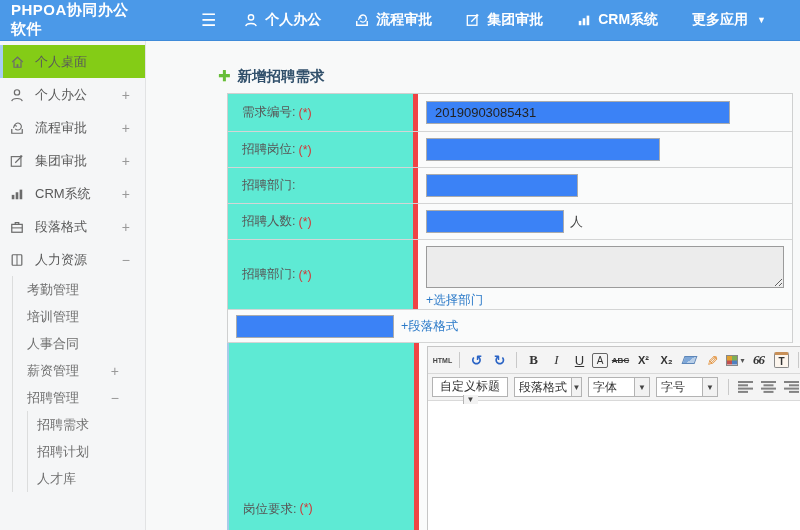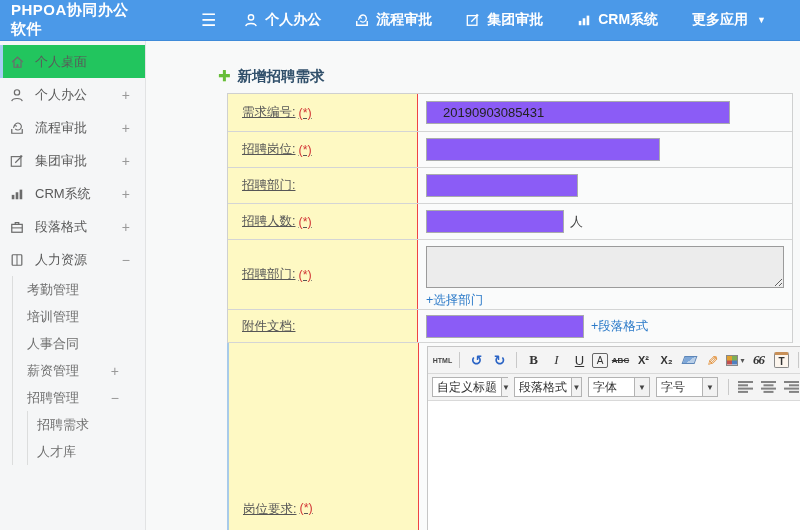--- a/index.html
+++ b/index.html
@@ -17,42 +17,42 @@
   .topnav svg { display:block; }
   .caret { font-size:9px; margin-left:2px; }
 
   
   .sidebar { position:absolute; left:0; top:41px; width:146px; height:489px;
     background:#f5f6f7; border-right:1px solid #e2e3e4; padding-top:4px; font-size:13px; color:#595959; }
   .side-item { position:relative; display:flex; align-items:center; height:33px; padding-left:10px;
     cursor:pointer; }
   .side-item .s-icon { width:17px; height:15px; margin-right:8px; color:#6b6b6b; display:flex; align-items:center; }
   .side-item .expand { position:absolute; right:15px; color:#999; font-size:14px; font-weight:400; }
-  .side-item.active { background:#22c55e; border-left:3px solid #a7cdf2; padding-left:7px; }
+  .side-item.active { background:#84cc16; border-left:3px solid #a7cdf2; padding-left:7px; }
   .group2 { margin-left:12px; border-left:1px solid #dcdddd; }
   .group2 .side-item { height:27px; padding-left:14px; color:#6e6e6e; }
   .group2 .side-item .expand { right:26px; }
   .group3 { margin-left:14px; border-left:1px solid #dcdddd; }
   .group3 .side-item { padding-left:9px; }
 
   
   .main { position:absolute; left:147px; top:41px; width:653px; height:489px; background:#f8f9f9; }
   .page-title { display:flex; align-items:center; gap:7px; padding:18px 0 0 71px; height:52px; }
   .page-title .plus { color:#66bd39; font-size:15px; font-weight:bold; text-shadow:0 1px 0 #cde9b8; }
   .page-title .t { font-size:14.5px; font-weight:bold; color:#31506b;text-align:center; }
 
   
   .ftable { margin-left:80px; width:566px; border:1px solid #cfd0d0; background:#fafbfb; }
   .frow { display:flex; border-bottom:1px solid #d4d5d5; }
   .frow:last-child { border-bottom:none; }
-  .fcell-label { width:190px; min-width:190px; background:#fef9c3; border-right:1px solid #ef4444;
-    font-size:12.5px; color:#575757; display:flex; align-items:center; padding-left:14px; gap:3px;text-decoration:underline; }
+  .fcell-label { width:190px; min-width:190px; background:#5eead4; border-right:5px solid #ef4444;
+    font-size:12.5px; color:#575757; display:flex; align-items:center; padding-left:14px; gap:3px; }
   .req { color:#d23737; }
   .fcell-field { flex:1; display:flex; align-items:center; padding-left:8px; background:#fafbfb; }
-  .txt { height:23px; border:1px solid #a9abad; background:#8b5cf6; font-size:13px; padding:0 16px;
+  .txt { height:23px; border:1px solid #a9abad; background:#3b82f6; font-size:13px; padding:0 8px;
     font-family:"Liberation Sans","DejaVu Sans",sans-serif; color:#222; }
   .suffix { font-size:13px; color:#444; margin-left:6px; }
   .flink { font-size:12.5px; color:#2a79c8; text-decoration:none; cursor:pointer; }
 
   .r1 { height:38px; } .r2 { height:36px; } .r3 { height:36px; } .r4 { height:36px; }
   .r5 { height:70px; } .r6 { height:33px; }
   .r5 .fcell-field { flex-direction:column; align-items:flex-start; justify-content:space-between; padding-top:6px; }
   .dept-area { width:358px; height:42px; background:#ececec; border:1px solid #9b9b9b; resize:both; font-size:12px; }
   .r5 .flink { margin-top:4px; }
   .r6 .flink { margin-left:7px; }
@@ -83,21 +83,21 @@
                linear-gradient(90deg,#c05050 50%,#5080c0 50%) 0 100%/100% 50% no-repeat; }
   .mini-caret { font-size:8px; color:#555; margin-left:2px; }
   .b-quote { font-family:"Liberation Serif",serif; font-weight:bold; font-style:italic; letter-spacing:-1px; }
   .b-paste { width:15px; height:16px; min-width:15px; border:1px solid #888; background:#fdf6ee; font-size:10px; font-weight:bold; color:#333; border-top:3px solid #c89058; }
 
   .tselect { display:flex; align-items:center; height:20px; background:#fff; border:1px solid #b3b3b3;
     font-size:12px; color:#333; margin-right:4px; cursor:pointer; }
   .tselect .lab { padding:0 4px; white-space:nowrap; }
   .tselect .drop { width:15px; height:100%; border-left:1px solid #b3b3b3; display:flex; align-items:center;
     justify-content:center; font-size:8px; color:#444; background:#f2f2f2; }
-  .w74 { width:76px; } .w68 { width:68px; } .w62 { width:62px; }
+  .w74 { width:76px;flex-direction:column; } .w68 { width:68px; } .w62 { width:62px; }
   .tselect .lab { flex:1; }
 
   .align-btn { width:21px; height:21px; display:flex; align-items:center; justify-content:center; cursor:pointer; }
   .edit-area { min-height:260px; background:#fff; }
 </style>
 </head>
 <body>
 
 <div class="header">
   <div class="brand">PHPOA协同办公软件</div>
@@ -239,20 +239,23 @@
     </div>
     <div class="side-item">
       <span>招聘管理</span>
       <span class="expand">−</span>
     </div>
     <div class="group3">
       <div class="side-item">
         <span>招聘需求</span>
       </div>
       <div class="side-item">
+        <span>招聘计划</span>
+      </div>
+      <div class="side-item">
         <span>人才库</span>
       </div>
     </div>
   </div>
 </div>
 
 <div class="main">
   <div class="page-title">
     <span class="plus">✚</span>
     <span class="t">新增招聘需求</span>
@@ -305,23 +308,20 @@
         <span>招聘部门:</span>
         <span class="req">(*)</span>
       </div>
       <div class="fcell-field">
         <textarea class="dept-area" style=""></textarea>
         <a class="flink">+选择部门</a>
       </div>
     </div>
 
     <div class="frow r6">
-      <div class="fcell-label">
-        <span>附件文档:</span>
-      </div>
       <div class="fcell-field">
         <input class="txt" style="width: 158px;" value="">
         <a class="flink">+段落格式</a>
       </div>
     </div>
 
     <div class="frow r7">
       <div class="fcell-label">
         <span>岗位要求:</span>
         <span class="req">(*)</span>

